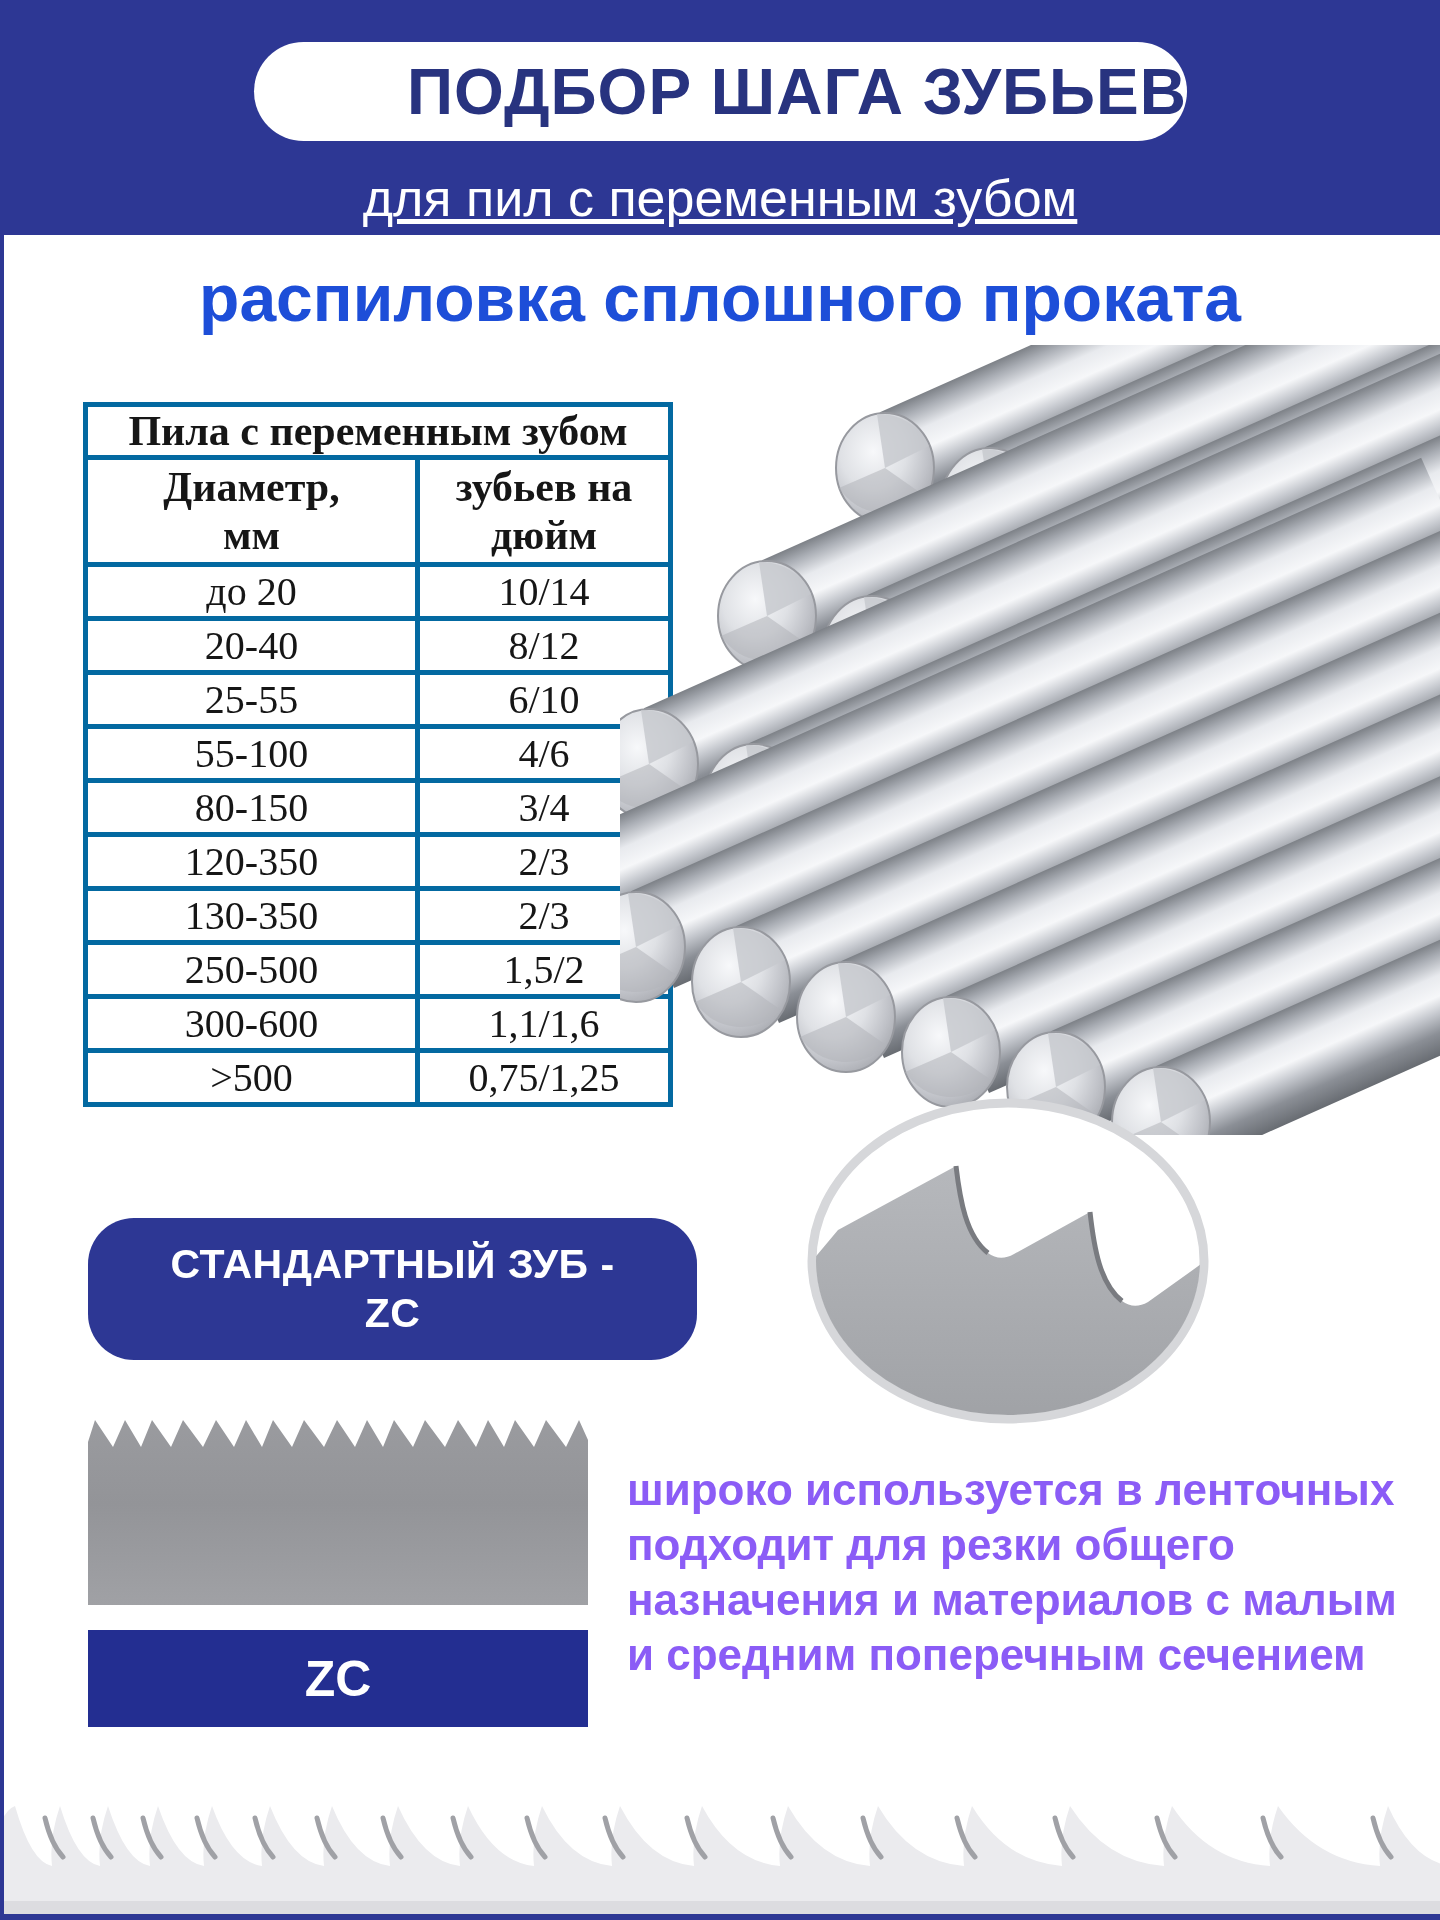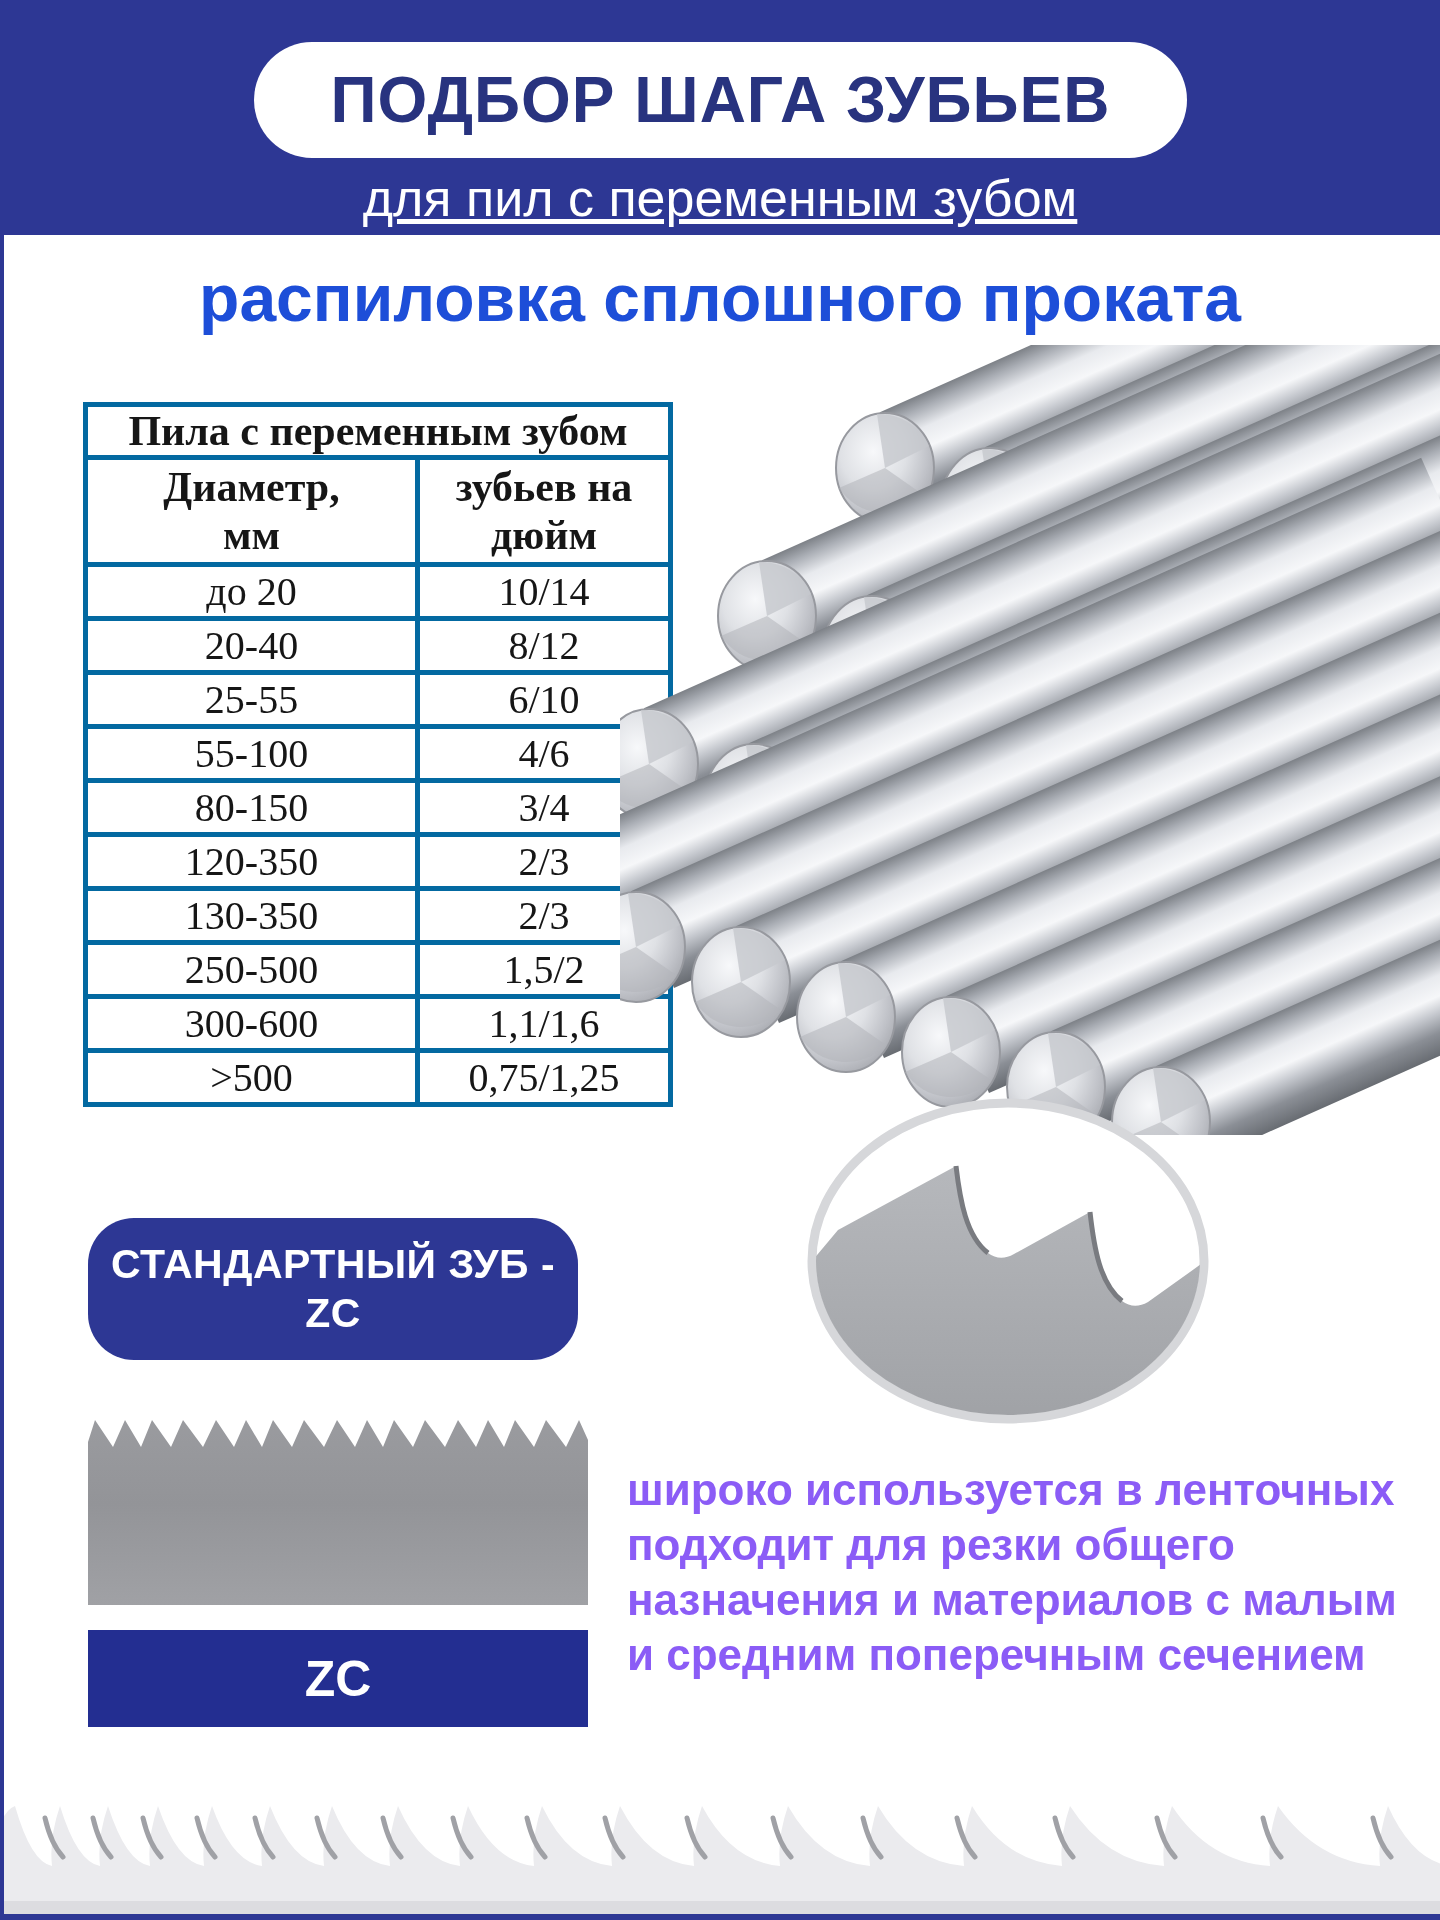--- a/index.html
+++ b/index.html
@@ -1,36 +1,36 @@
 <!DOCTYPE html>
 <html><head>
 <meta charset="utf-8">
 <style>
   html,body{margin:0;padding:0;background:#ffffff;}
   .page{position:relative;width:1440px;height:1920px;background:#ffffff;overflow:hidden;
         font-family:"Liberation Sans","DejaVu Sans",sans-serif;}
   
   .hdr{position:absolute;left:0;top:0;width:1440px;height:235px;background:#2d3794;}
-  .pill{position:absolute;left:254px;top:42px;width:933px;height:116px;background:#ffffff;
-        border-radius:58px;display:flex;align-items:center;justify-content:center;}
+  .pill{position:absolute;left:254px;top:42px;width:933px;height:99px;background:#ffffff;
+        border-radius:58px;display:flex;align-items:center;justify-content:flex-end;}
   .pill span{font-size:64px;font-weight:bold;color:#28337f;letter-spacing:1px;white-space:nowrap;}
   .sub{position:absolute;left:0;top:168px;width:1440px;text-align:center;color:#ffffff;
        font-size:52px;font-weight:normal;white-space:nowrap;text-decoration:underline;}
   
   .sect{position:absolute;left:0;top:260px;width:1440px;text-align:center;
         font-size:66px;font-weight:bold;color:#1d4ed8;white-space:nowrap;}
   
   .tbl{position:absolute;left:83px;top:402px;width:585px;border-collapse:collapse;
        table-layout:fixed;font-family:"Liberation Serif","DejaVu Serif",serif;color:#161616;}
   .tbl th,.tbl td{border:5px solid #0369a1;text-align:center;vertical-align:middle;padding:0;}
   .tbl .t1{height:47px;font-size:42px;font-weight:bold;}
   .tbl .t2{height:102px;font-size:42px;font-weight:bold;line-height:48px;}
   .tbl td{height:49px;font-size:40px;}
   
-  .badge{position:absolute;left:88px;top:1218px;width:490px;height:142px;background:#2d3794;
+  .badge{position:absolute;left:88px;top:1218px;width:609px;height:142px;background:#2d3794;
          border-radius:46px;color:#ffffff;font-weight:bold;text-align:center;font-size:41px;
          line-height:49px;display:flex;flex-direction:column;justify-content:center;letter-spacing:.5px;}
   
   .zcbar{position:absolute;left:88px;top:1630px;width:500px;height:97px;background:#232e91;
          color:#ffffff;font-size:50px;font-weight:bold;display:flex;align-items:center;justify-content:center;}
   
   .desc{position:absolute;left:627px;top:1462px;width:805px;color:#8b5cf6;
         font-size:44px;line-height:55px;font-weight:bold;}
   .desc div{white-space:nowrap;}
   .abs{position:absolute;}

